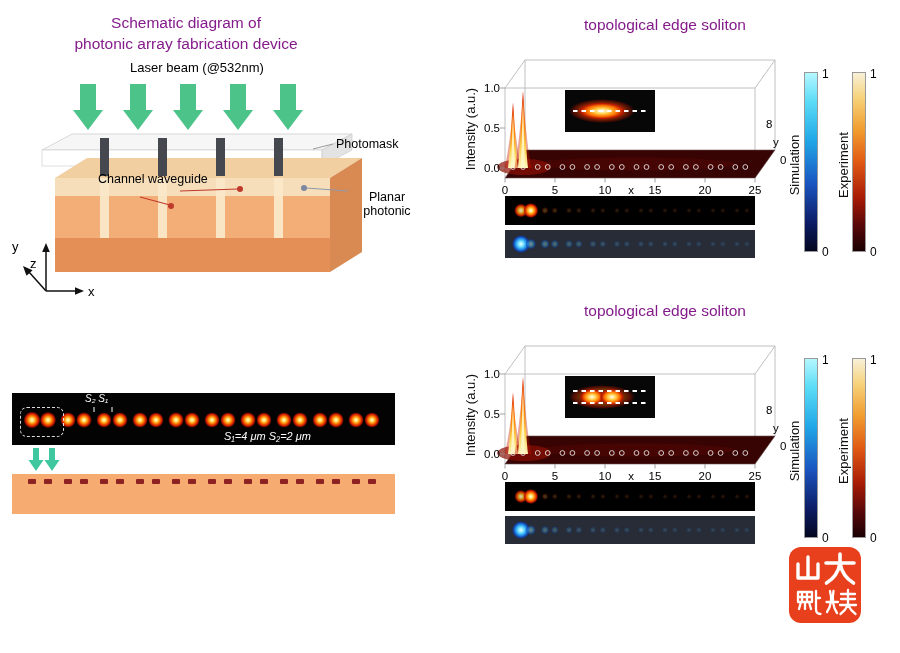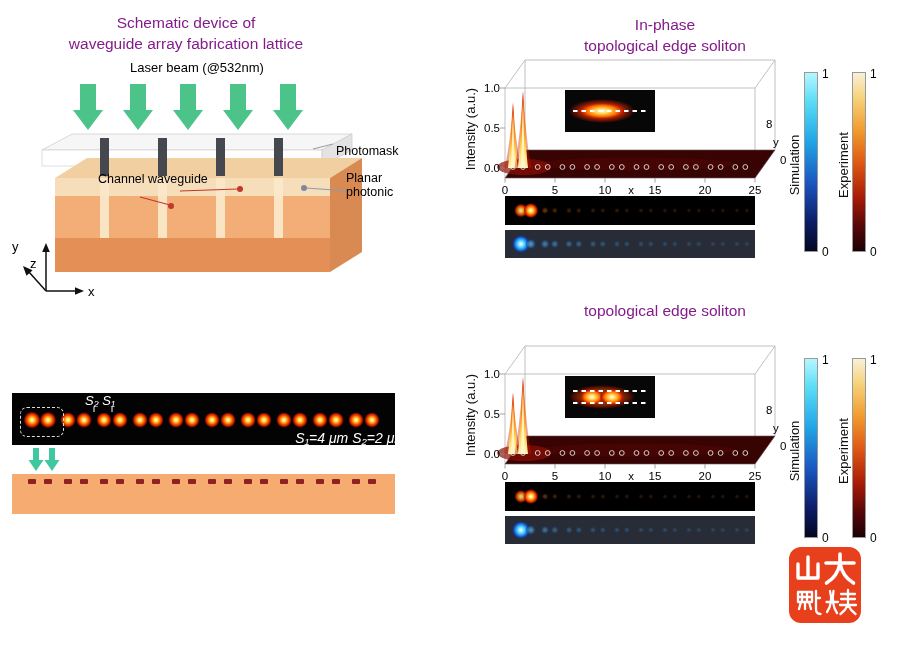--- a/index.html
+++ b/index.html
@@ -84,27 +84,27 @@
       <line x1="46" y1="291" x2="46" y2="250"></line>
         <polygon points="46,243 42.2,252 49.8,252" stroke="none"></polygon>
       <line x1="46" y1="291" x2="77" y2="291"></line>
         <polygon points="84,291 75,287.2 75,294.8" stroke="none"></polygon>
       <line x1="46" y1="291" x2="29" y2="272"></line>
         <polygon points="23,266 26.5,275.8 32.6,270.3" stroke="none"></polygon>
     </g>
   </svg>
 
   <div class="abs ttl" style="left:0;top:12px;width:372px">
-    <div>Schematic device of</div>
-    <div>waveguide array fabrication lattice</div>
+    <div>Schematic diagram of</div>
+    <div>photonic array fabrication device</div>
   </div>
   <div class="abs" style="left:0;top:60px;width:394px;text-align:center;font-size:13px">Laser beam (@532nm)</div>
-  <div class="abs lbl" style="left:336px;top:144px">Photomask</div>
+  <div class="abs lbl" style="left:336px;top:137px">Photomask</div>
   <div class="abs lbl" style="left:98px;top:172px">Channel waveguide</div>
-  <div class="abs lbl" style="left:346px;top:171px;width:82px;text-align:left">
+  <div class="abs lbl" style="left:346px;top:190px;width:82px;text-align:center">
     <div>Planar</div>
     <div>photonic</div>
   </div>
   <span class="abs" style="left:12px;top:239px;font-size:13px">y</span>
   <span class="abs" style="left:30px;top:256px;font-size:13px">z</span>
   <span class="abs" style="left:88px;top:284px;font-size:13px">x</span>
 
 
   <div class="abs" style="left:12px;top:393px;width:383px;height:52px;background:#030303">
     <svg width="383" height="52" viewBox="0 0 383 52">
@@ -139,22 +139,22 @@
           <circle cx="344" cy="27" r="7.8" fill="url(#lat-hot)"></circle>
           <circle cx="360" cy="27" r="7.7" fill="url(#lat-hot)"></circle>
         </g>
       <g stroke="#fff" stroke-width="1">
         <line x1="82" y1="14" x2="82" y2="19"></line>
           <line x1="100" y1="14" x2="100" y2="19"></line>
       </g>
     </svg>
   </div>
   <div class="abs" style="left:20px;top:407px;width:42px;height:28px;border:1.3px dashed #ddd;border-radius:7px"></div>
-  <div class="abs white italic" style="left:85px;top:393px;font-size:13px">S₂ S₁</div>
-  <div class="abs white italic" style="left:246px;top:430px;width:160px;text-align:right;font-size:14px">S₁=4 μm S₂=2 μm</div>
+  <div class="abs white italic" style="left:85px;top:393px;font-size:10px">S₂ S₁</div>
+  <div class="abs white italic" style="left:224px;top:430px;width:160px;font-size:11px">S₁=4 μm S₂=2 μm</div>
 
   <svg class="abs" style="left:26px;top:448px" width="44" height="26" viewBox="0 0 44 26">
     <path d="M7,0 h6 v12 h4.5 l-7.5,11 -7.5,-11 h4.5 z" fill="#3fc7a0"></path>
     <path d="M23,0 h6 v12 h4.5 l-7.5,11 -7.5,-11 h4.5 z" fill="#3fc7a0"></path>
   </svg>
 
   <div class="abs" style="left:12px;top:474px;width:383px;height:40px;background:#f6ab70">
     <svg width="383" height="40" viewBox="0 0 383 40">
       <g id="slab-dashes">
           <rect x="16" y="5" width="8" height="5" rx="1" fill="#8e2222"></rect>
@@ -176,21 +176,20 @@
           <rect x="304" y="5" width="8" height="5" rx="1" fill="#8e2222"></rect>
           <rect x="320" y="5" width="8" height="5" rx="1" fill="#8e2222"></rect>
           <rect x="340" y="5" width="8" height="5" rx="1" fill="#8e2222"></rect>
           <rect x="356" y="5" width="8" height="5" rx="1" fill="#8e2222"></rect>
         </g>
     </svg>
   </div>
 
   <section class="abs" style="left:440px;top:10px;width:460px;height:285px">
     <div class="abs ttl" style="left:0;top:4px;width:450px">
-      <div>In-phase</div>
       <div>topological edge soliton</div>
     </div>
     <div class="abs" style="left:10px;top:45px;width:350px;height:150px">
       <svg width="350" height="150" viewBox="0 0 350 150">
         <defs>
           <linearGradient id="fl0" x1="0" y1="0" x2="0" y2="1">
             <stop offset="0" stop-color="#d81a00"></stop>
               <stop offset="0.45" stop-color="#ff8400"></stop>
             <stop offset="0.75" stop-color="#ffd34d"></stop>
               <stop offset="1" stop-color="#fff4bd"></stop>

